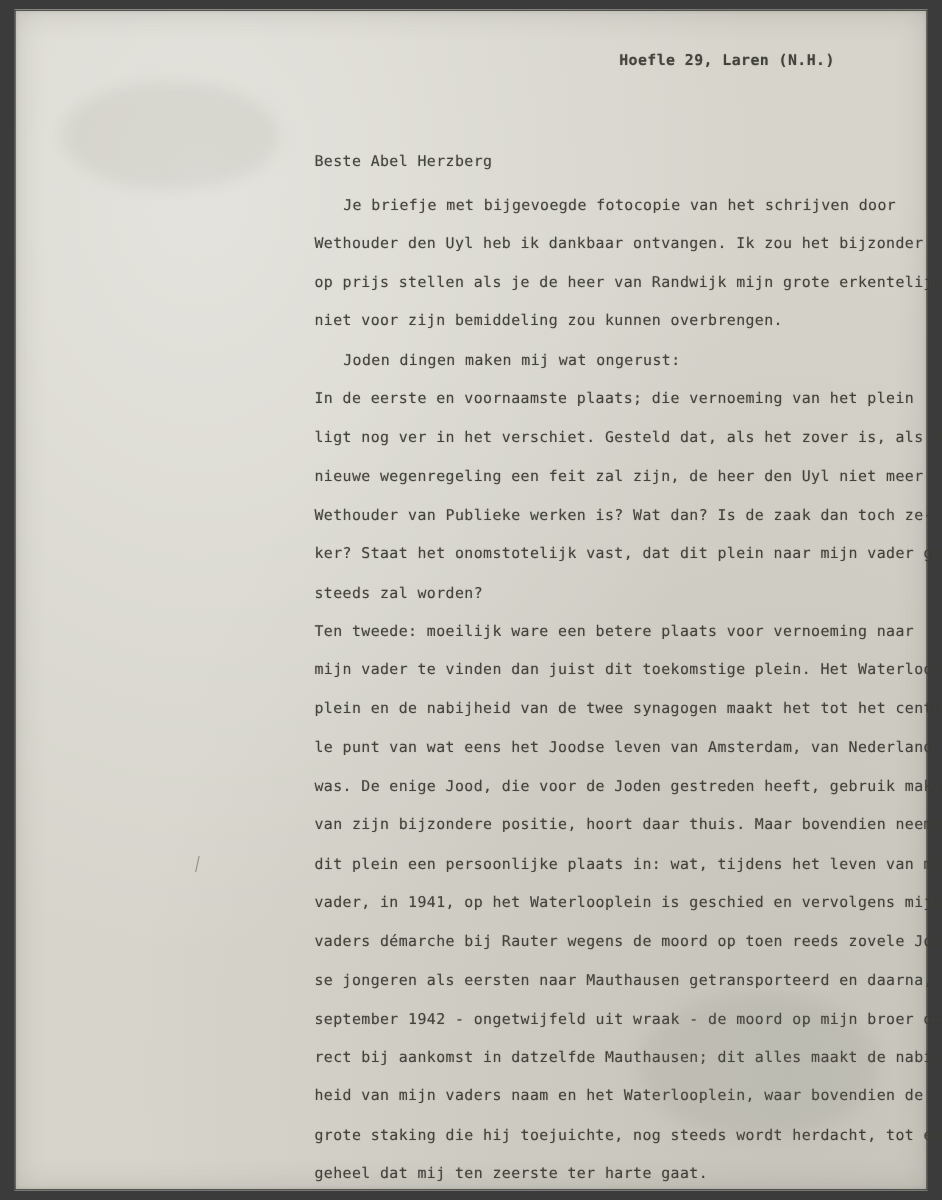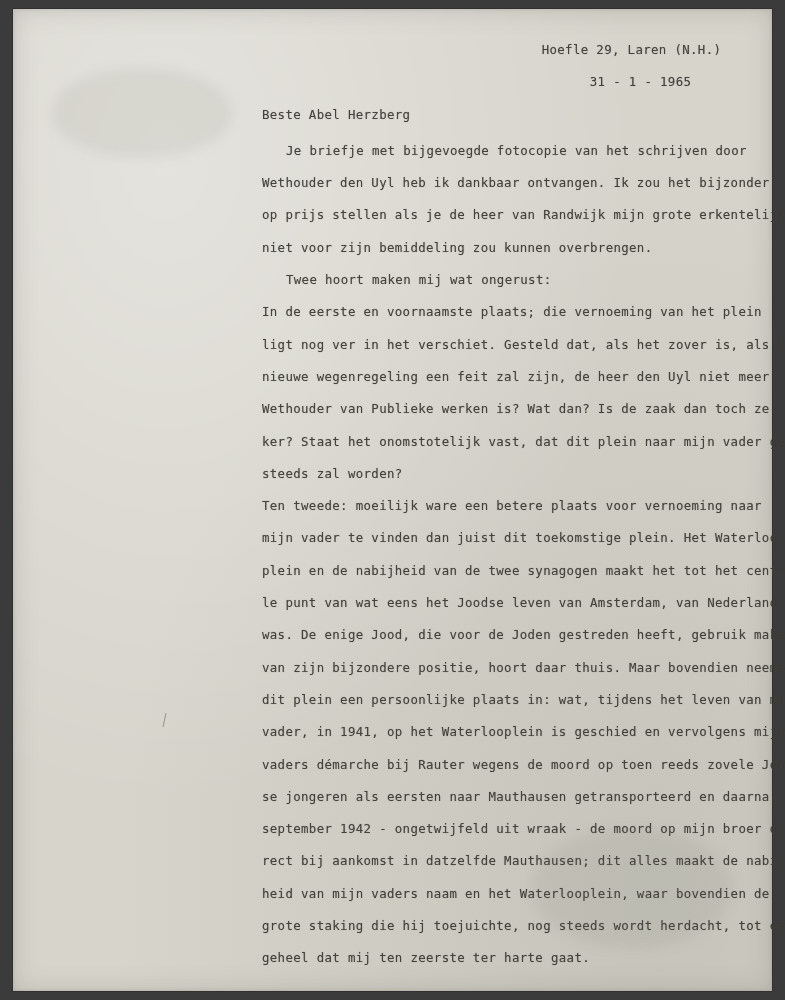--- a/index.html
+++ b/index.html
@@ -37,29 +37,31 @@
     font-size: 12.4px;
     line-height: 32.3px;
     letter-spacing: 0.35px;
     color: #3a3832;
     white-space: pre;
     text-shadow: 0 0 1px rgba(90,88,80,0.55);
     opacity: 0.93;
   }
   .header-block {
     margin-top: 4px;
-    text-align: center;
+    text-align: left;
+    font-weight: bold;
   }
   .header-line {
     padding-left: 478px;
   }
   .header-line.second {
     padding-left: 496px;
   }
   .salutation {
+    margin-top: 52px;
     padding-left: 224px;
   }
   .body-block {
     margin-top: 4px;
     padding-left: 224px;
   }
   .body-line {
     white-space: pre;
   }
   .indent {
@@ -91,33 +93,32 @@
   }
 </style>
 </head>
 <body>
 
 <div class="scan">
   <div class="paper">
 
     <div class="header-block">
       <div class="typed header-line">Hoefle 29, Laren (N.H.)</div>
-      <div class="typed header-line second">31 - 1 - 1965</div>
     </div>
 
     <div class="typed salutation">Beste Abel Herzberg</div>
 
     <div class="body-block">
 
       <div class="typed body-line indent">Je briefje met bijgevoegde fotocopie van het schrijven door</div>
       <div class="typed body-line">Wethouder den Uyl heb ik dankbaar ontvangen. Ik zou het bijzonder</div>
       <div class="typed body-line">op prijs stellen als je de heer van Randwijk mijn grote erkentelijk-</div>
       <div class="typed body-line">niet voor zijn bemiddeling zou kunnen overbrengen.</div>
 
-      <div class="typed body-line indent">Twee hoort maken mij wat ongerust:</div>
+      <div class="typed body-line indent">Joden dingen maken mij wat ongerust:</div>
 
       <div class="typed body-line">In de eerste en voornaamste plaats; die vernoeming van het plein</div>
       <div class="typed body-line">ligt nog ver in het verschiet. Gesteld dat, als het zover is, als de</div>
       <div class="typed body-line">nieuwe wegenregeling een feit zal zijn, de heer den Uyl niet meer</div>
       <div class="typed body-line">Wethouder van Publieke werken is? Wat dan? Is de zaak dan toch ze-</div>
       <div class="typed body-line">ker? Staat het onomstotelijk vast, dat dit plein naar mijn vader ge-</div>
       <div class="typed body-line">steeds zal worden?</div>
 
       <div class="typed body-line">Ten tweede: moeilijk ware een betere plaats voor vernoeming naar</div>
       <div class="typed body-line">mijn vader te vinden dan juist dit toekomstige plein. Het Waterloo-</div>

